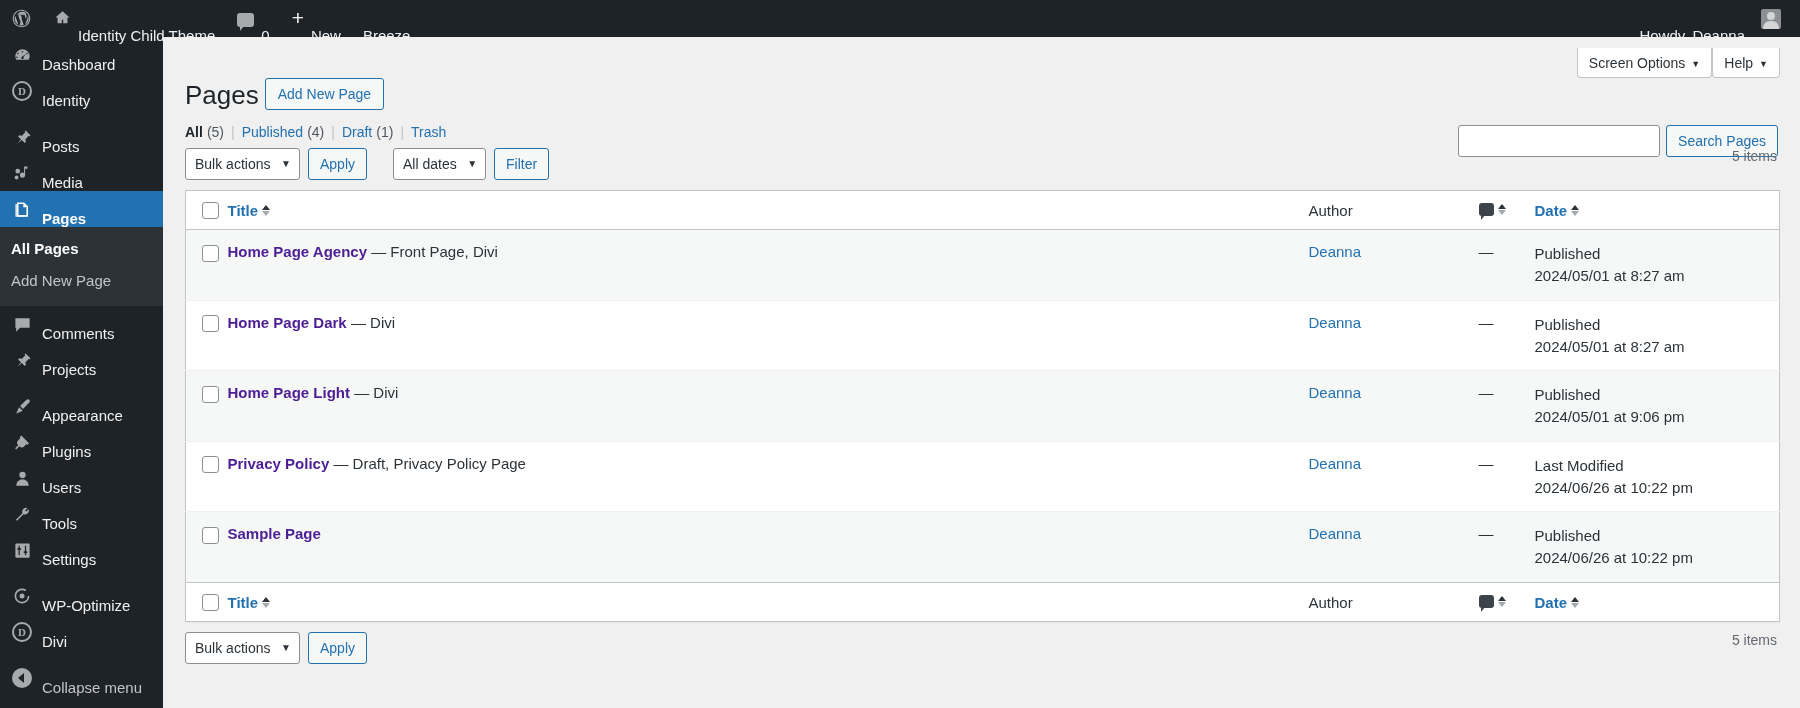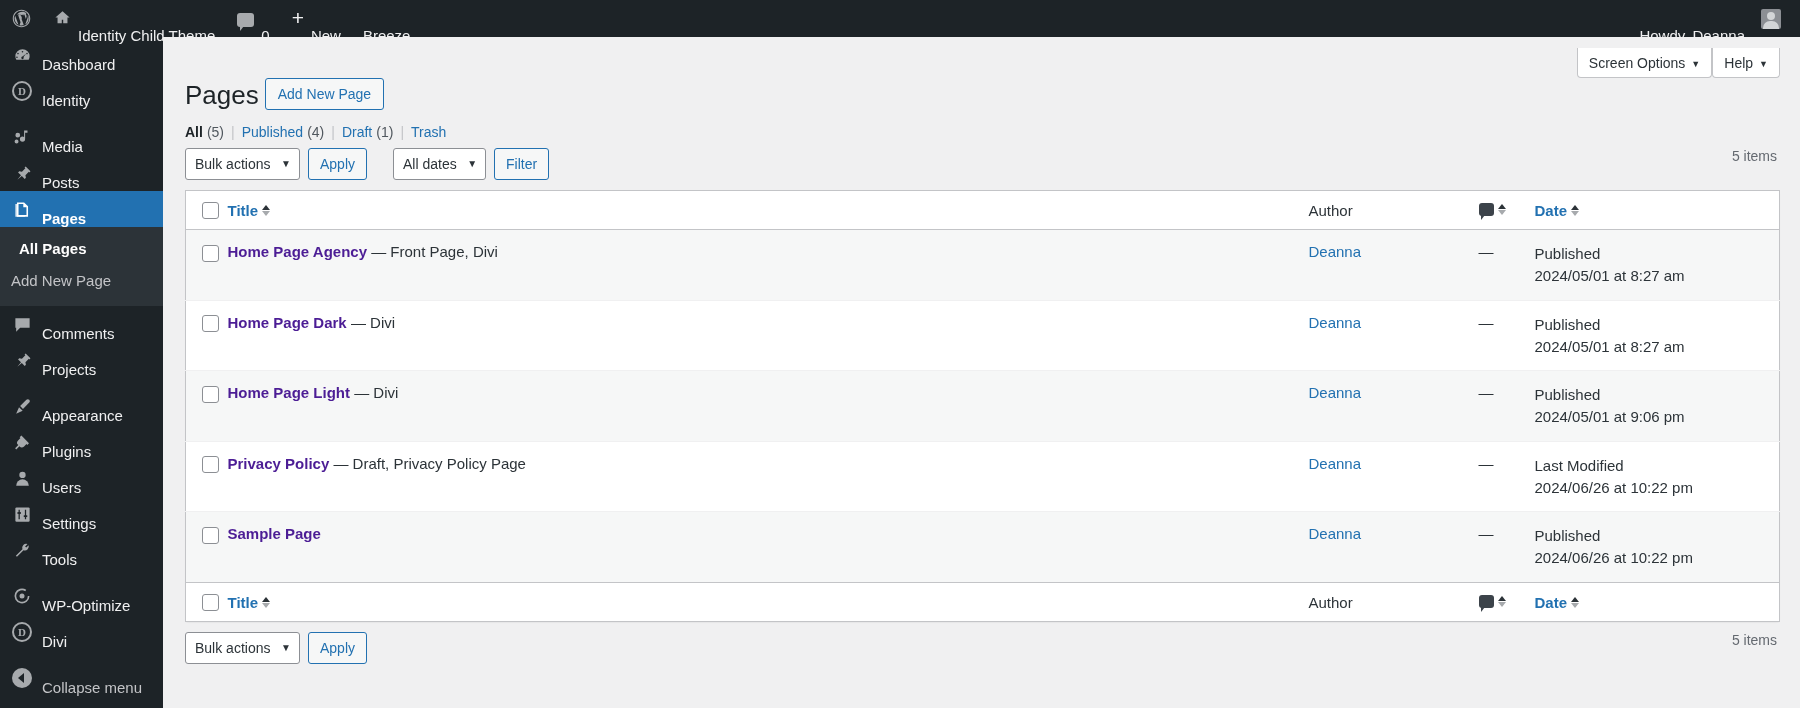--- a/index.html
+++ b/index.html
@@ -81,21 +81,21 @@
     content:""; position:absolute; right:-8px; top:50%;
     transform: translateY(-50%);
     border-style: solid; border-width: 8px 0 8px 8px;
     border-color: transparent transparent transparent #f0f0f1;
   }
   .submenu { background: #2c3338; padding: 6px 0 9px 0; }
   .submenu .sub-item {
     display: block; padding: 7px 0 7px 11px;
     font-size: 15px; color: #c3c4c7; line-height: 1.2;
   }
-  .submenu .sub-item.current { color: #fff; font-weight: 600; margin-left: 8px; }
+  .submenu .sub-item.current { color: #fff; font-weight: 600; }
   .collapse-ico {
     width:20px;height:20px;border-radius:50%;background:#a7aaad;
     display:flex;align-items:center;justify-content:center;
   }
   .collapse-ico::after{
     content:""; border-style:solid; border-width:5px 6px 5px 0;
     border-color: transparent #1d2327 transparent transparent;
     position:relative; left:-1px;
   }
   .dot-ico {
@@ -300,33 +300,33 @@
         <span class="dot-ico">D</span>
       </span>
     <span class="mi-lbl">Identity</span>
   </div>
 
   <div class="menu-sep"></div>
 
   <div class="menu-item">
     <span class="mi-ico">
       <svg width="19" height="19" viewBox="0 0 24 24" fill="currentColor">
+          <path d="M16 3l-1.4 1.4 1 1-4.3 4.3-3.4-.6-1.5 1.5 3.7 3.7-4.6 5.6 5.6-4.6 3.7 3.7 1.5-1.5-.6-3.4 4.3-4.3 1 1L22 9 16 3z"></path>
+        </svg>
+    </span>
+    <span class="mi-lbl">Posts</span>
+  </div>
+
+  <div class="menu-item">
+    <span class="mi-ico">
+      <svg width="19" height="19" viewBox="0 0 24 24" fill="currentColor">
           <path d="M14 3v8.3a3.4 3.4 0 00-2-.6 3.3 3.3 0 103.3 3.3V6h3V3h-4.3zM6 6a3 3 0 100 6 3 3 0 000-6zm-1.5 8.5A2.5 2.5 0 002 17a2.5 2.5 0 105 0 2.5 2.5 0 00-2.5-2.5z"></path>
         </svg>
     </span>
     <span class="mi-lbl">Media</span>
-  </div>
-
-  <div class="menu-item">
-    <span class="mi-ico">
-      <svg width="19" height="19" viewBox="0 0 24 24" fill="currentColor">
-          <path d="M16 3l-1.4 1.4 1 1-4.3 4.3-3.4-.6-1.5 1.5 3.7 3.7-4.6 5.6 5.6-4.6 3.7 3.7 1.5-1.5-.6-3.4 4.3-4.3 1 1L22 9 16 3z"></path>
-        </svg>
-    </span>
-    <span class="mi-lbl">Posts</span>
   </div>
 
   <div class="menu-item current">
     <span class="mi-ico">
       <svg width="19" height="19" viewBox="0 0 24 24" fill="currentColor">
           <path d="M5 3h9l5 5v13H5V3zm2 2v14h10V9h-4V5H7z"></path>
           <path d="M3 5v16h12v-2H5V5H3z" opacity=".85"></path>
         </svg>
     </span>
     <span class="mi-lbl">Pages</span>
@@ -376,42 +376,42 @@
   </div>
 
   <div class="menu-item">
     <span class="mi-ico">
       <svg width="19" height="19" viewBox="0 0 24 24" fill="currentColor">
           <circle cx="12" cy="7.5" r="4"></circle>
           <path d="M4 21a8 8 0 0116 0H4z"></path>
         </svg>
     </span>
     <span class="mi-lbl">Users</span>
+  </div>
+
+  <div class="menu-item">
+    <span class="mi-ico">
+      <svg width="19" height="19" viewBox="0 0 24 24" fill="currentColor">
+          <path d="M19.7 5.3a5 5 0 01-6.4 6.4L5 20l-1.4-1.4 8.3-8.3a5 5 0 016.4-6.4l-3 3 1.4 1.4 3-3z"></path>
+        </svg>
+    </span>
+    <span class="mi-lbl">Tools</span>
   </div>
 
   <div class="menu-item">
     <span class="mi-ico">
       <svg width="19" height="19" viewBox="0 0 24 24" fill="currentColor">
           <rect x="3" y="3" width="18" height="18" rx="1.5"></rect>
           <rect x="7" y="6" width="1.6" height="12" fill="#1d2327"></rect>
           <rect x="5.6" y="9" width="4.4" height="2.2" fill="#1d2327"></rect>
           <rect x="15" y="6" width="1.6" height="12" fill="#1d2327"></rect>
           <rect x="13.6" y="13" width="4.4" height="2.2" fill="#1d2327"></rect>
         </svg>
     </span>
     <span class="mi-lbl">Settings</span>
-  </div>
-
-  <div class="menu-item">
-    <span class="mi-ico">
-      <svg width="19" height="19" viewBox="0 0 24 24" fill="currentColor">
-          <path d="M19.7 5.3a5 5 0 01-6.4 6.4L5 20l-1.4-1.4 8.3-8.3a5 5 0 016.4-6.4l-3 3 1.4 1.4 3-3z"></path>
-        </svg>
-    </span>
-    <span class="mi-lbl">Tools</span>
   </div>
 
   <div class="menu-sep"></div>
 
   <div class="menu-item">
     <span class="mi-ico">
       <svg width="20" height="20" viewBox="0 0 24 24" fill="none" stroke="currentColor" stroke-width="2">
           <path d="M20 12a8 8 0 11-3.5-6.6"></path>
           <circle cx="12" cy="12" r="3" fill="currentColor" stroke="none"></circle>
         </svg>
@@ -465,20 +465,24 @@
     <li>
       <a>Draft</a>
       <span class="cnt">(1)</span>
       <span class="sep">|</span>
     </li>
     <li>
       <a>Trash</a>
     </li>
   </ul>
 
+  <div class="search-box">
+    <input type="text" value="" style="">
+    <button class="btn-secondary" style="margin-left:0">Search Pages</button>
+  </div>
 
   <div class="tablenav top">
     <span class="select-wrap">
       <select class="wp-select">
         <option>Bulk actions</option>
       </select>
       <span class="arrow">▼</span>
     </span>
     <button class="btn-secondary">Apply</button>
     <span class="gap"></span>

